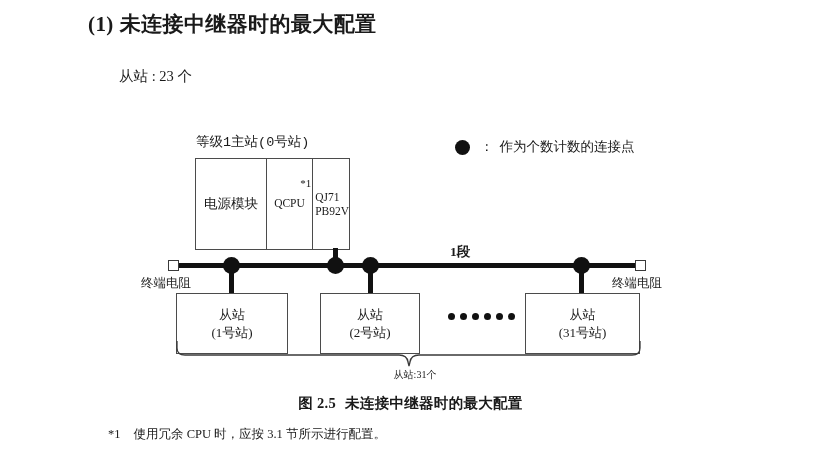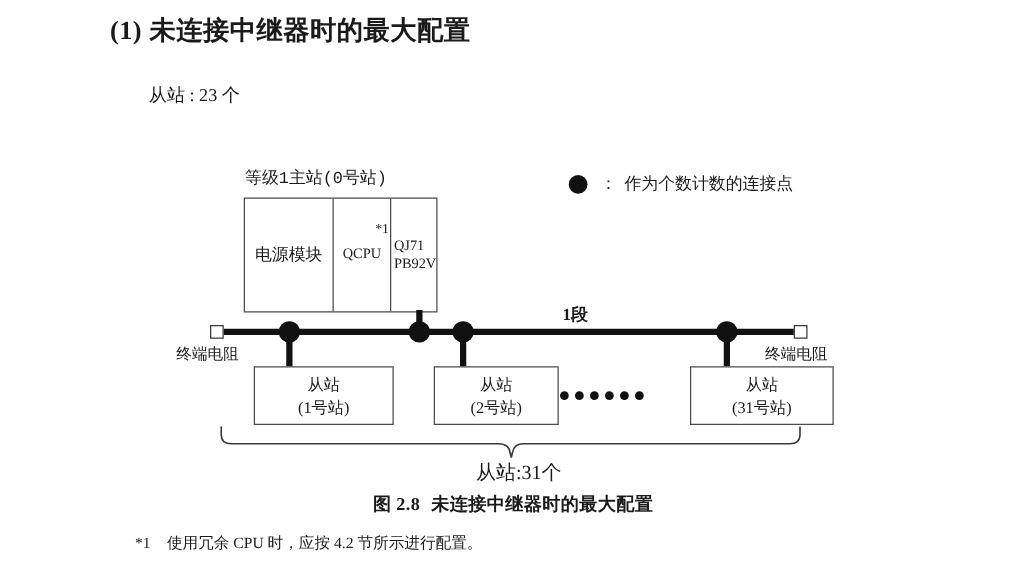--- a/index.html
+++ b/index.html
@@ -171,28 +171,27 @@
     font-weight: bold;
   }
 
   
   .slave-box {
     position: absolute;
     box-sizing: border-box;
     border: 1.5px solid #4b4b4b;
     background: #ffffff;
     top: 293px;
-    height: 47px;
+    height: 61px;
     display: flex;
     flex-direction: column;
     align-items: center;
     justify-content: center;
     font-size: 13px;
     line-height: 1.35;
-    margin-left: 27px;
   }
   .slave-1  { left: 176px; width: 112px; }
   .slave-2  { left: 320px; width: 100px; }
   .slave-31 { left: 525px; width: 115px; }
 
   
   .ellipsis {
     position: absolute;
     left: 448px;
     top: 313px;
@@ -215,21 +214,21 @@
     top: 341px;
     width: 465px;
     height: 26px;
   }
   .brace-label {
     position: absolute;
     left: 0;
     top: 368px;
     width: 821px;
     text-align: center;
-    font-size: 16px;
+    font-size: 10px;
   }
   .brace-label span { margin-left: 9px; }
 
   
   .legend {
     position: absolute;
     left: 455px;
     top: 138px;
     display: flex;
     align-items: center;
@@ -355,20 +354,20 @@
                L 234 21 Q 235 14 243 14 L 456 14 Q 464 14 464 7 L 464 0" fill="none" stroke="#3a3a3a" stroke-width="1.3"></path>
     </svg>
 
     <div class="brace-label">
       <span>从站:31个</span>
     </div>
 
   </div>
 
   <div class="fig-caption">
-    <span class="fig-num">图 2.8</span><span>未连接中继器时的最大配置</span>
+    <span class="fig-num">图 2.5</span><span>未连接中继器时的最大配置</span>
   </div>
 
   <div class="footnote">
-    <span class="fn-mark">*1</span><span>使用冗余 CPU 时，应按 4.2 节所示进行配置。</span>
+    <span class="fn-mark">*1</span><span>使用冗余 CPU 时，应按 3.1 节所示进行配置。</span>
   </div>
 
 </div>
 
 </body></html>

